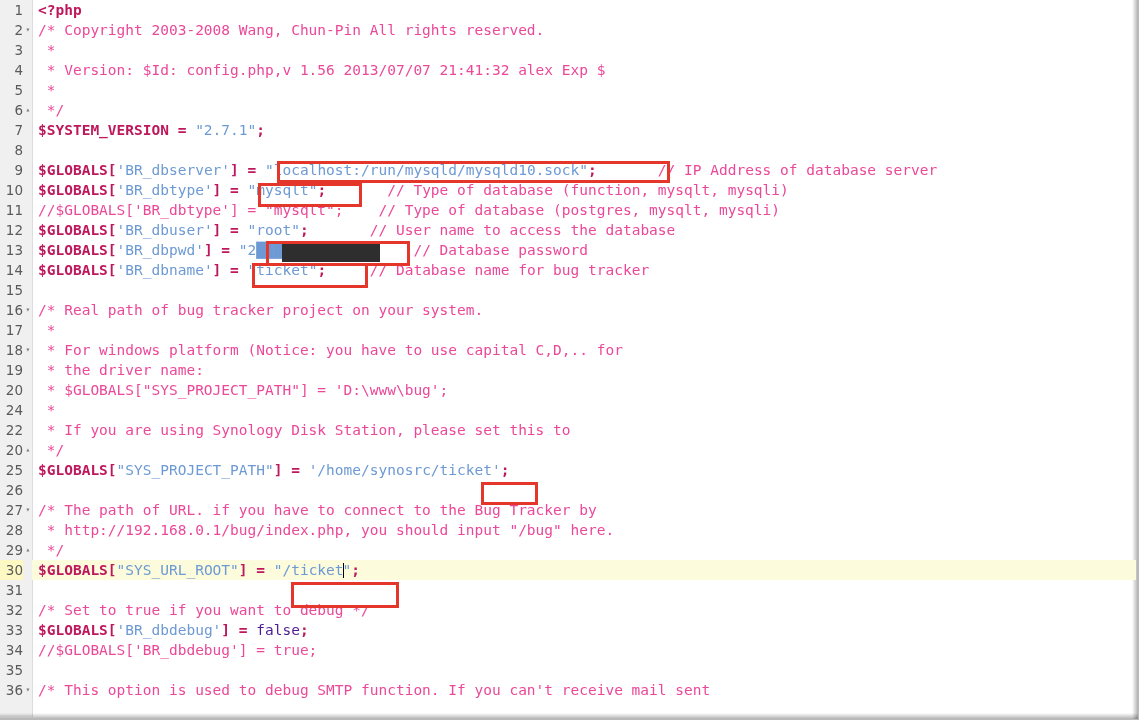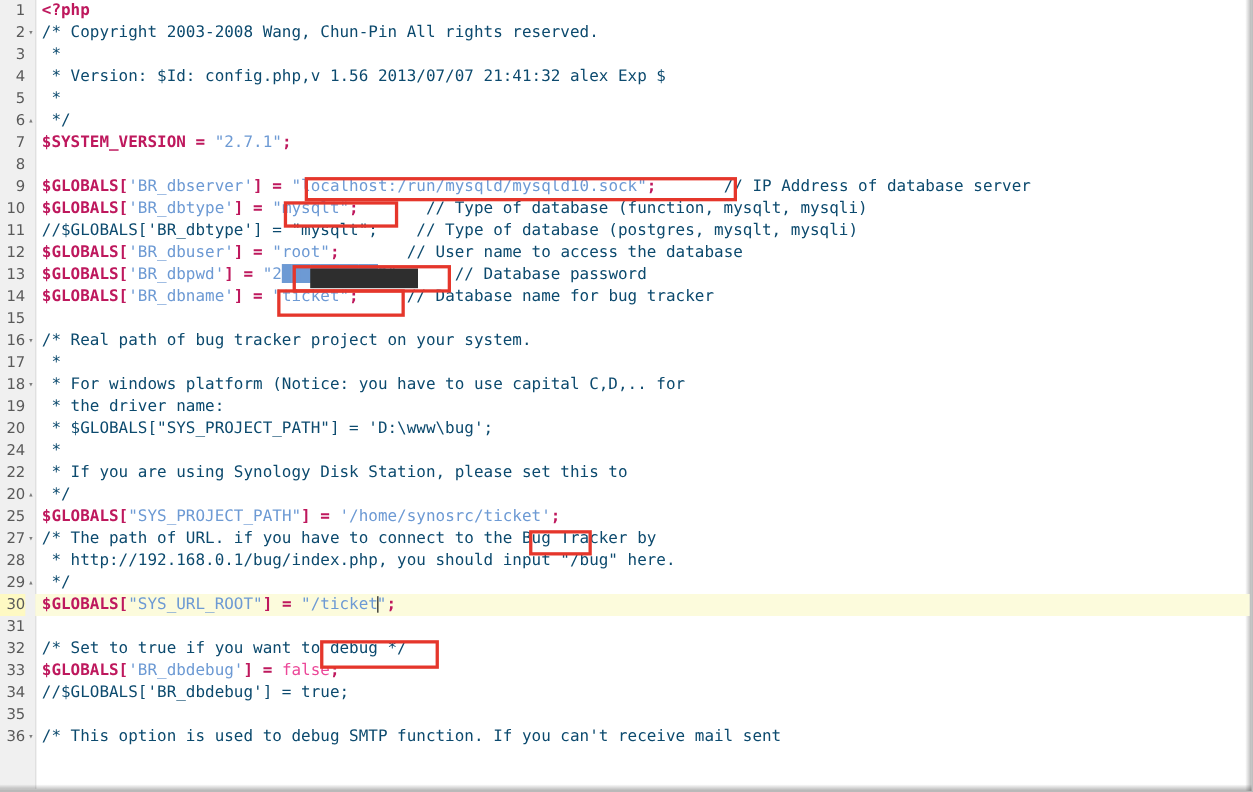--- a/index.html
+++ b/index.html
@@ -112,22 +112,22 @@
   .code {
     position: relative;
     margin-left: 38px;
     z-index: 2;
     color: #111111;
   }
 
   
   .t-plain   { color: #be185d; }
   .t-str     { color: #6d9ad4; }
-  .t-com     { color: #0c4a6e; }
-  .t-kw      { color: #ec4899; }
+  .t-com     { color: #ec4899; }
+  .t-kw      { color: #4c1d95; }
   .t-bold    { font-weight: bold; }
 
   
   .caret {
     display: inline-block;
     width: 0;
     border-left: 1.5px solid #000;
     height: 15px;
     vertical-align: -3px;
     margin: 0 -1px;
@@ -179,20 +179,21 @@
           <div class="row"><div class="rowbg"></div><div class="lnum">15</div><div class="code"></div></div>
           <div class="row"><div class="rowbg"></div><div class="lnum">16</div><div class="fold">▾</div><div class="code"><span class="t-com">/* Real path of bug tracker project on your system.</span></div></div>
           <div class="row"><div class="rowbg"></div><div class="lnum">17</div><div class="code"><span class="t-com"> *</span></div></div>
           <div class="row"><div class="rowbg"></div><div class="lnum">18</div><div class="fold">▾</div><div class="code"><span class="t-com"> * For windows platform (Notice: you have to use capital C,D,.. for</span></div></div>
           <div class="row"><div class="rowbg"></div><div class="lnum">19</div><div class="code"><span class="t-com"> * the driver name:</span></div></div>
           <div class="row"><div class="rowbg"></div><div class="lnum">20</div><div class="code"><span class="t-com"> * $GLOBALS["SYS_PROJECT_PATH"] = 'D:\www\bug';</span></div></div>
           <div class="row"><div class="rowbg"></div><div class="lnum">24</div><div class="code"><span class="t-com"> *</span></div></div>
           <div class="row"><div class="rowbg"></div><div class="lnum">22</div><div class="code"><span class="t-com"> * If you are using Synology Disk Station, please set this to</span></div></div>
           <div class="row"><div class="rowbg"></div><div class="lnum">20</div><div class="fold">▴</div><div class="code"><span class="t-com"> */</span></div></div>
           <div class="row"><div class="rowbg"></div><div class="lnum">25</div><div class="code"><span class="t-plain t-bold">$GLOBALS[</span><span class="t-str">"SYS_PROJECT_PATH"</span><span class="t-plain t-bold">] = </span><span class="t-str">'/home/synosrc/ticket'</span><span class="t-plain t-bold">;</span></div></div>
+          <div class="row"><div class="rowbg"></div><div class="lnum">26</div><div class="code"></div></div>
           <div class="row"><div class="rowbg"></div><div class="lnum">27</div><div class="fold">▾</div><div class="code"><span class="t-com">/* The path of URL. if you have to connect to the Bug Tracker by</span></div></div>
           <div class="row"><div class="rowbg"></div><div class="lnum">28</div><div class="code"><span class="t-com"> * http://192.168.0.1/bug/index.php, you should input "/bug" here.</span></div></div>
           <div class="row"><div class="rowbg"></div><div class="lnum">29</div><div class="fold">▴</div><div class="code"><span class="t-com"> */</span></div></div>
           <div class="row hl"><div class="rowbg"></div><div class="lnum">30</div><div class="code"><span class="t-plain t-bold">$GLOBALS[</span><span class="t-str">"SYS_URL_ROOT"</span><span class="t-plain t-bold">] = </span><span class="t-str">"/ticket</span><span class="caret"></span><span class="t-str">"</span><span class="t-plain t-bold">;</span></div></div>
           <div class="row"><div class="rowbg"></div><div class="lnum">31</div><div class="code"></div></div>
           <div class="row"><div class="rowbg"></div><div class="lnum">32</div><div class="code"><span class="t-com">/* Set to true if you want to debug */</span></div></div>
           <div class="row"><div class="rowbg"></div><div class="lnum">33</div><div class="code"><span class="t-plain t-bold">$GLOBALS[</span><span class="t-str">'BR_dbdebug'</span><span class="t-plain t-bold">] = </span><span class="t-kw">false</span><span class="t-plain t-bold">;</span></div></div>
           <div class="row"><div class="rowbg"></div><div class="lnum">34</div><div class="code"><span class="t-com">//$GLOBALS['BR_dbdebug'] = true;</span></div></div>
           <div class="row"><div class="rowbg"></div><div class="lnum">35</div><div class="code"></div></div>
           <div class="row"><div class="rowbg"></div><div class="lnum">36</div><div class="fold">▾</div><div class="code"><span class="t-com">/* This option is used to debug SMTP function. If you can't receive mail sent</span></div></div>

